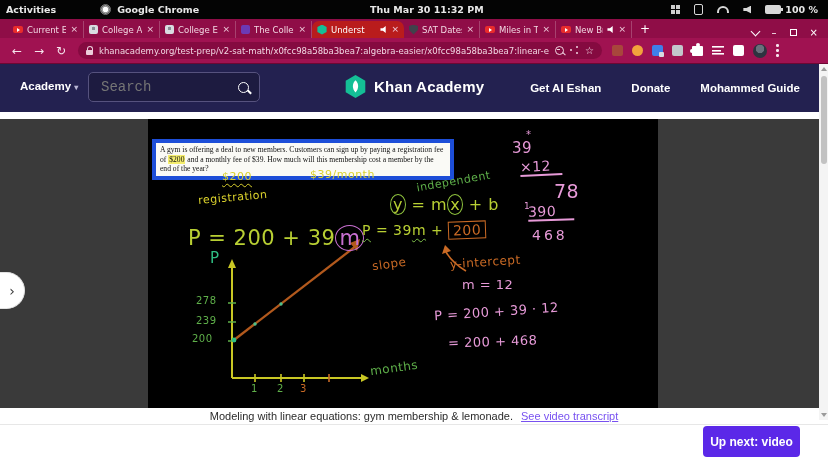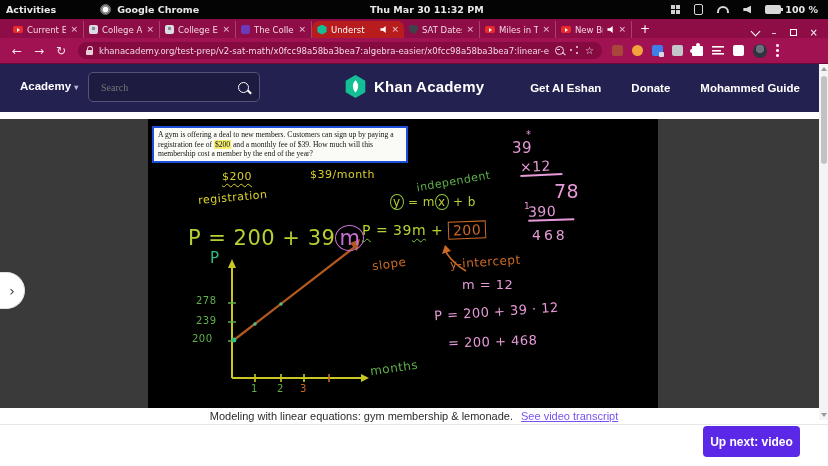--- a/index.html
+++ b/index.html
@@ -82,34 +82,34 @@
   .kebab::before{content:"";position:absolute;left:0;top:0;width:2.6px;height:2.6px;border-radius:50%;background:#f6e3ec;
      box-shadow:0 5px 0 #f6e3ec,0 10px 0 #f6e3ec}
 
   
   .khdr-line{left:0;top:63px;width:828px;height:1px;background:#6d0733}
   .khdr{left:0;top:64px;width:828px;height:48px;background:#232150;color:#fff}
   .courses{position:absolute;left:20px;top:16px;font-size:11.5px;font-weight:bold;font-family:"Liberation Sans",sans-serif}
   .courses .caret{font-size:8px;color:#b9b7d6;margin-left:3px}
   .ksearch{position:absolute;left:88px;top:8px;width:172px;height:30px;background:#1d1b40;border:1px solid #56527e;
      border-radius:5px;display:flex;align-items:center;box-sizing:border-box;padding:0 10px}
-  .ksearch input{background:transparent;border:none;outline:none;color:#fff;font-size:10px;flex:1;width:100px;
-     font-family:Liberation Serif, serif}
+  .ksearch input{background:transparent;border:none;outline:none;color:#fff;font-size:14px;flex:1;width:100px;
+     font-family:Liberation Mono, monospace}
   .kmag{width:9px;height:9px;border:1.7px solid #fff;border-radius:50%;position:relative;flex:none}
   .kmag::after{content:"";position:absolute;left:7.5px;top:8px;width:5px;height:1.7px;background:#fff;transform:rotate(45deg)}
   .brand{position:absolute;left:344px;top:11px;display:flex;align-items:center;gap:7px}
   .brand .txt{font-size:15px;font-weight:bold;font-family:"Liberation Sans",sans-serif;letter-spacing:.2px}
   .knav{position:absolute;right:28px;top:0;height:48px;display:flex;align-items:center;gap:30px;
      font-size:11.5px;font-weight:bold;font-family:"Liberation Sans",sans-serif}
 
   
   .contentbg{left:0;top:112px;width:828px;height:7px;background:#fff}
   .darkzone{left:0;top:119px;width:828px;height:289px;background:#3a3a3a}
   .video{left:148px;top:119px;width:510px;height:289px;background:#000;overflow:hidden}
-  .problem{position:absolute;left:4px;top:7px;width:256px;background:#fafaf6;border:2px solid #1d4ed8;
+  .problem{position:absolute;left:4px;top:20px;width:302px;background:#fafaf6;border:4px solid #1d4ed8;
      font-family:"Liberation Serif",serif;font-size:7.6px;line-height:9.6px;color:#111;padding:2px 4px;box-sizing:border-box}
   .problem .hl{background:#f5ee6e;padding:0 1px}
   .hand{position:absolute;white-space:nowrap;letter-spacing:.5px}
   .yel{color:#d9d02c}.grn{color:#5fb04a}.teal{color:#2fbe83}.ygr{color:#b8cf33}
   .pnk{color:#e79ad8}.org{color:#c96a25}.vio{color:#c86fd1}
   .wavy-y{text-decoration:underline wavy #d9d02c 1px;text-underline-offset:3px}
   .wavy-g{text-decoration:underline wavy #7ec04a 1px;text-underline-offset:3px}
   .circ-v{border:1.5px solid #c86fd1;border-radius:50%;padding:0 3px}
   .circ-g{border:1.2px solid #8fc23d;border-radius:50%;padding:0 2px}
   .boxed{border:1.5px solid #c96a25;padding:0 4px;display:inline-block;transform:rotate(-2deg)}
@@ -286,21 +286,21 @@
       <circle cx="133" cy="185" r="1.7" fill="#4cc08a"></circle>
       <path d="M318 152 C308 146 302 140 298 133" stroke="#c96a25" stroke-width="1.6" fill="none"></path>
       <polygon points="294,135 297,126 303,132" fill="#c96a25"></polygon>
     </svg>
 
     <span class="hand yel wavy-y" style="left:74px;top:51px;font-size:11px">$200</span>
     <span class="hand yel" style="left:50px;top:72px;font-size:11px;transform:rotate(-5deg)">registration</span>
     <span class="hand yel" style="left:162px;top:49px;font-size:11px">$39/month</span>
 
     <span class="hand grn" style="left:268px;top:56px;font-size:11px;transform:rotate(-10deg)">independent</span>
-    <span class="hand ygr" style="left:242px;top:76px;font-size:12px"><span class="circ-g">y</span> <span>= m</span><span class="circ-g">x</span> <span>+ b</span></span>
+    <span class="hand ygr" style="left:242px;top:76px;font-size:16px"><span class="circ-g">y</span> <span>= m</span><span class="circ-g">x</span> <span>+ b</span></span>
 
     <span class="hand ygr" style="left:40px;top:107px;font-size:21px"><span>P = 200 + 39</span><span class="circ-v vio">m</span></span>
 
     <span class="hand ygr" style="left:214px;top:102px;font-size:14px"><span class="wavy-g">P</span> <span>= 39</span><span class="wavy-g">m</span> <span>+</span> <span class="boxed org">200</span></span>
     <span class="hand org" style="left:224px;top:138px;font-size:12px;transform:rotate(-8deg)">slope</span>
     <span class="hand org" style="left:302px;top:136px;font-size:12px;transform:rotate(-4deg)">y-intercept</span>
 
     <span class="hand pnk" style="left:378px;top:10px;font-size:10px">*</span>
     <span class="hand pnk" style="left:364px;top:20px;font-size:15px">39</span>
     <span class="hand pnk mUL" style="left:372px;top:39px;font-size:14px;width:42px;transform:rotate(-3deg)">×12</span>

